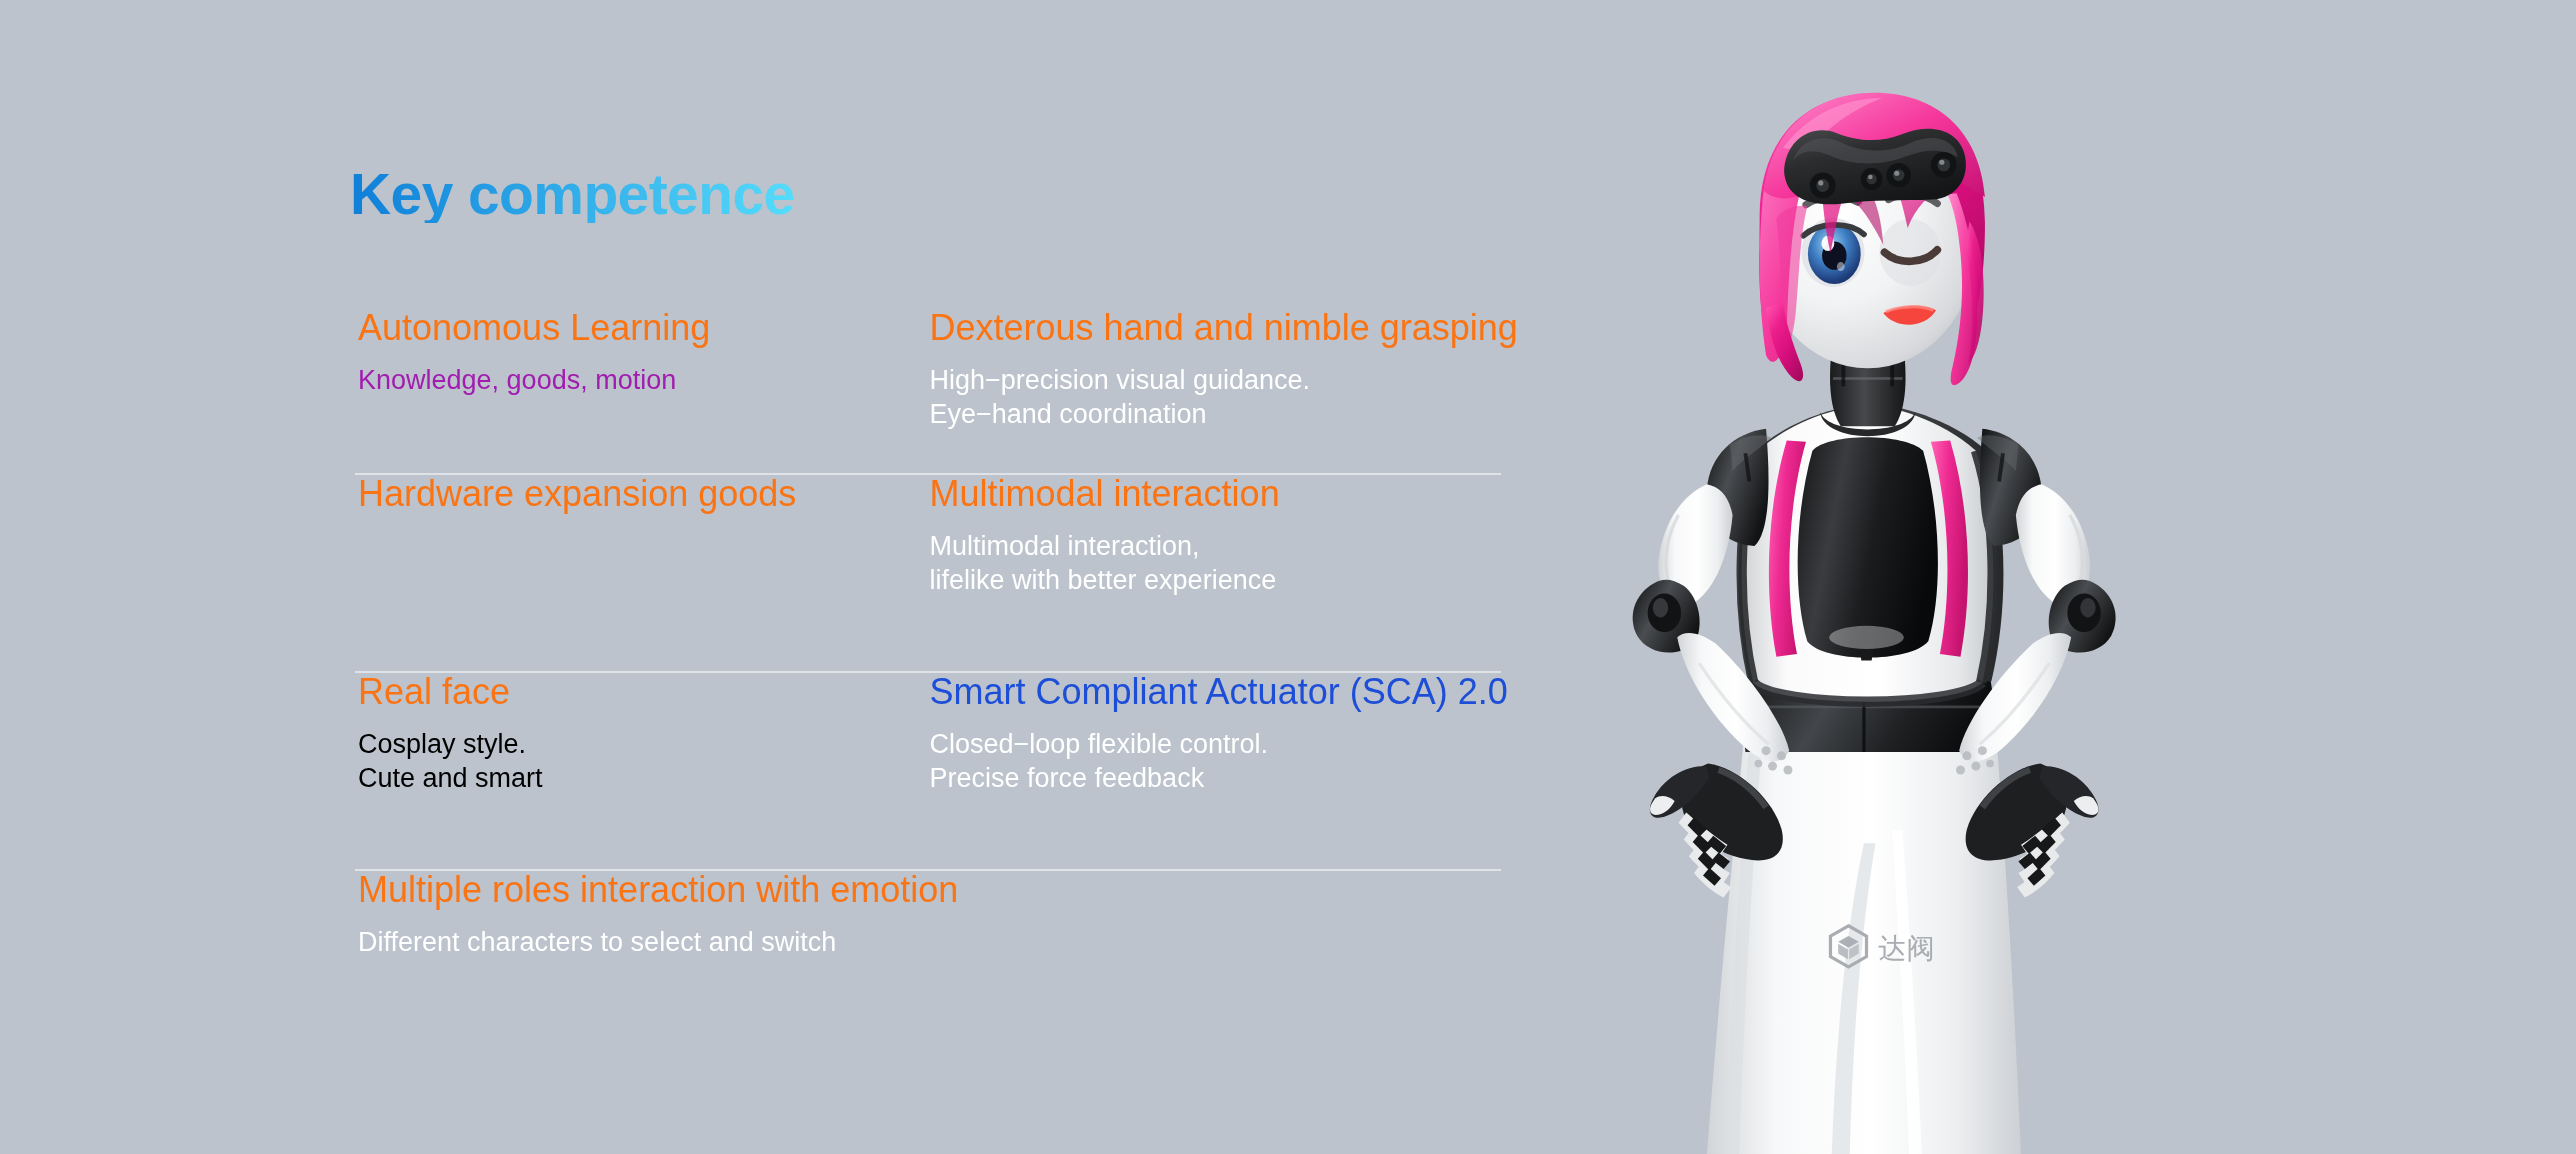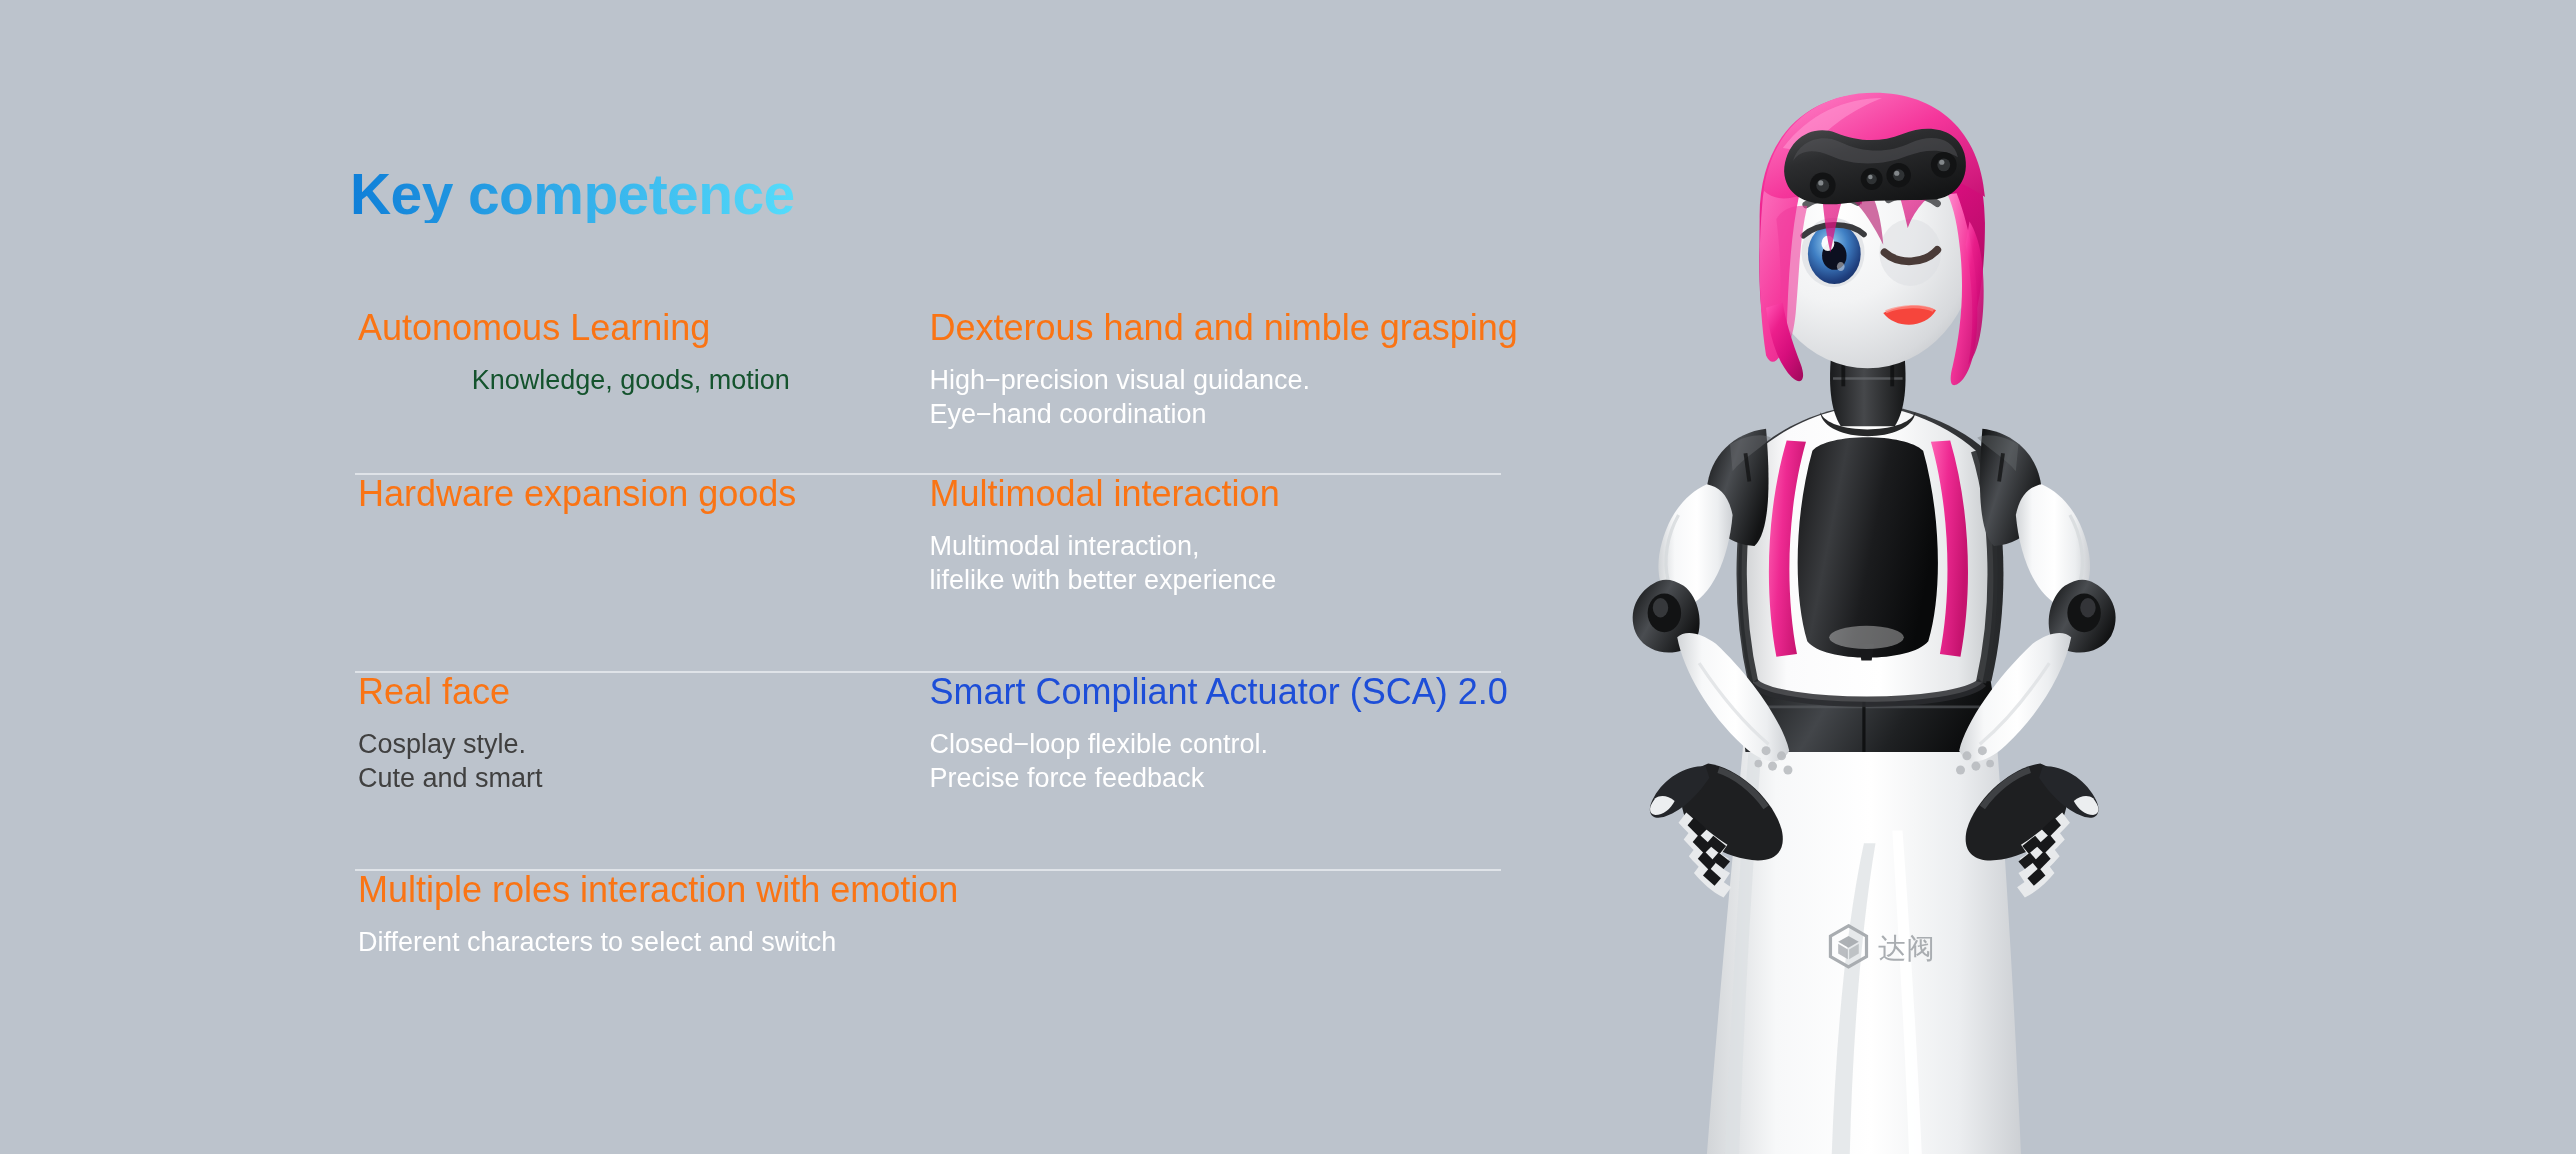--- a/index.html
+++ b/index.html
@@ -104,21 +104,21 @@
 
 <div id="slide" style="background: rgb(188, 195, 204);">
 
   <div id="page-title" style="background: linear-gradient(90deg, rgb(15, 127, 216) 0%, rgb(85, 220, 251) 100%) text; -webkit-text-fill-color: transparent;">Key competence</div>
 
   <div id="features">
 
     <div class="feature-row row-1">
       <div class="feature-cell">
         <div class="feature-title" style="color: rgb(250, 116, 20);">Autonomous Learning</div>
-        <div class="feature-desc" style="color: #14532d; text-align: center;">Knowledge, goods, motion</div>
+        <div class="feature-desc" style="color: #a21caf;">Knowledge, goods, motion</div>
       </div>
       <div class="feature-cell">
         <div class="feature-title" style="color: rgb(250, 116, 20);">Dexterous hand and nimble grasping</div>
         <div class="feature-desc" style="color: rgb(255, 255, 255);">High−precision visual guidance.
 Eye−hand coordination</div>
       </div>
       <div class="rule" style="background: rgb(223, 227, 232);"></div>
     </div>
 
     <div class="feature-row row-2">
@@ -129,21 +129,21 @@
         <div class="feature-title" style="color: rgb(250, 116, 20);">Multimodal interaction</div>
         <div class="feature-desc" style="color: rgb(255, 255, 255);">Multimodal interaction,
 lifelike with better experience</div>
       </div>
       <div class="rule" style="background: rgb(223, 227, 232);"></div>
     </div>
 
     <div class="feature-row row-3">
       <div class="feature-cell">
         <div class="feature-title" style="color: rgb(250, 116, 20);">Real face</div>
-        <div class="feature-desc" style="color: #404040;">Cosplay style.
+        <div class="feature-desc" style="color: #000000;">Cosplay style.
 Cute and smart</div>
       </div>
       <div class="feature-cell">
         <div class="feature-title" style="color: #1d4ed8; text-align: center;">Smart Compliant Actuator (SCA) 2.0</div>
         <div class="feature-desc" style="color: rgb(255, 255, 255);">Closed−loop flexible control.
 Precise force feedback</div>
       </div>
       <div class="rule" style="background: rgb(223, 227, 232);"></div>
     </div>
 

